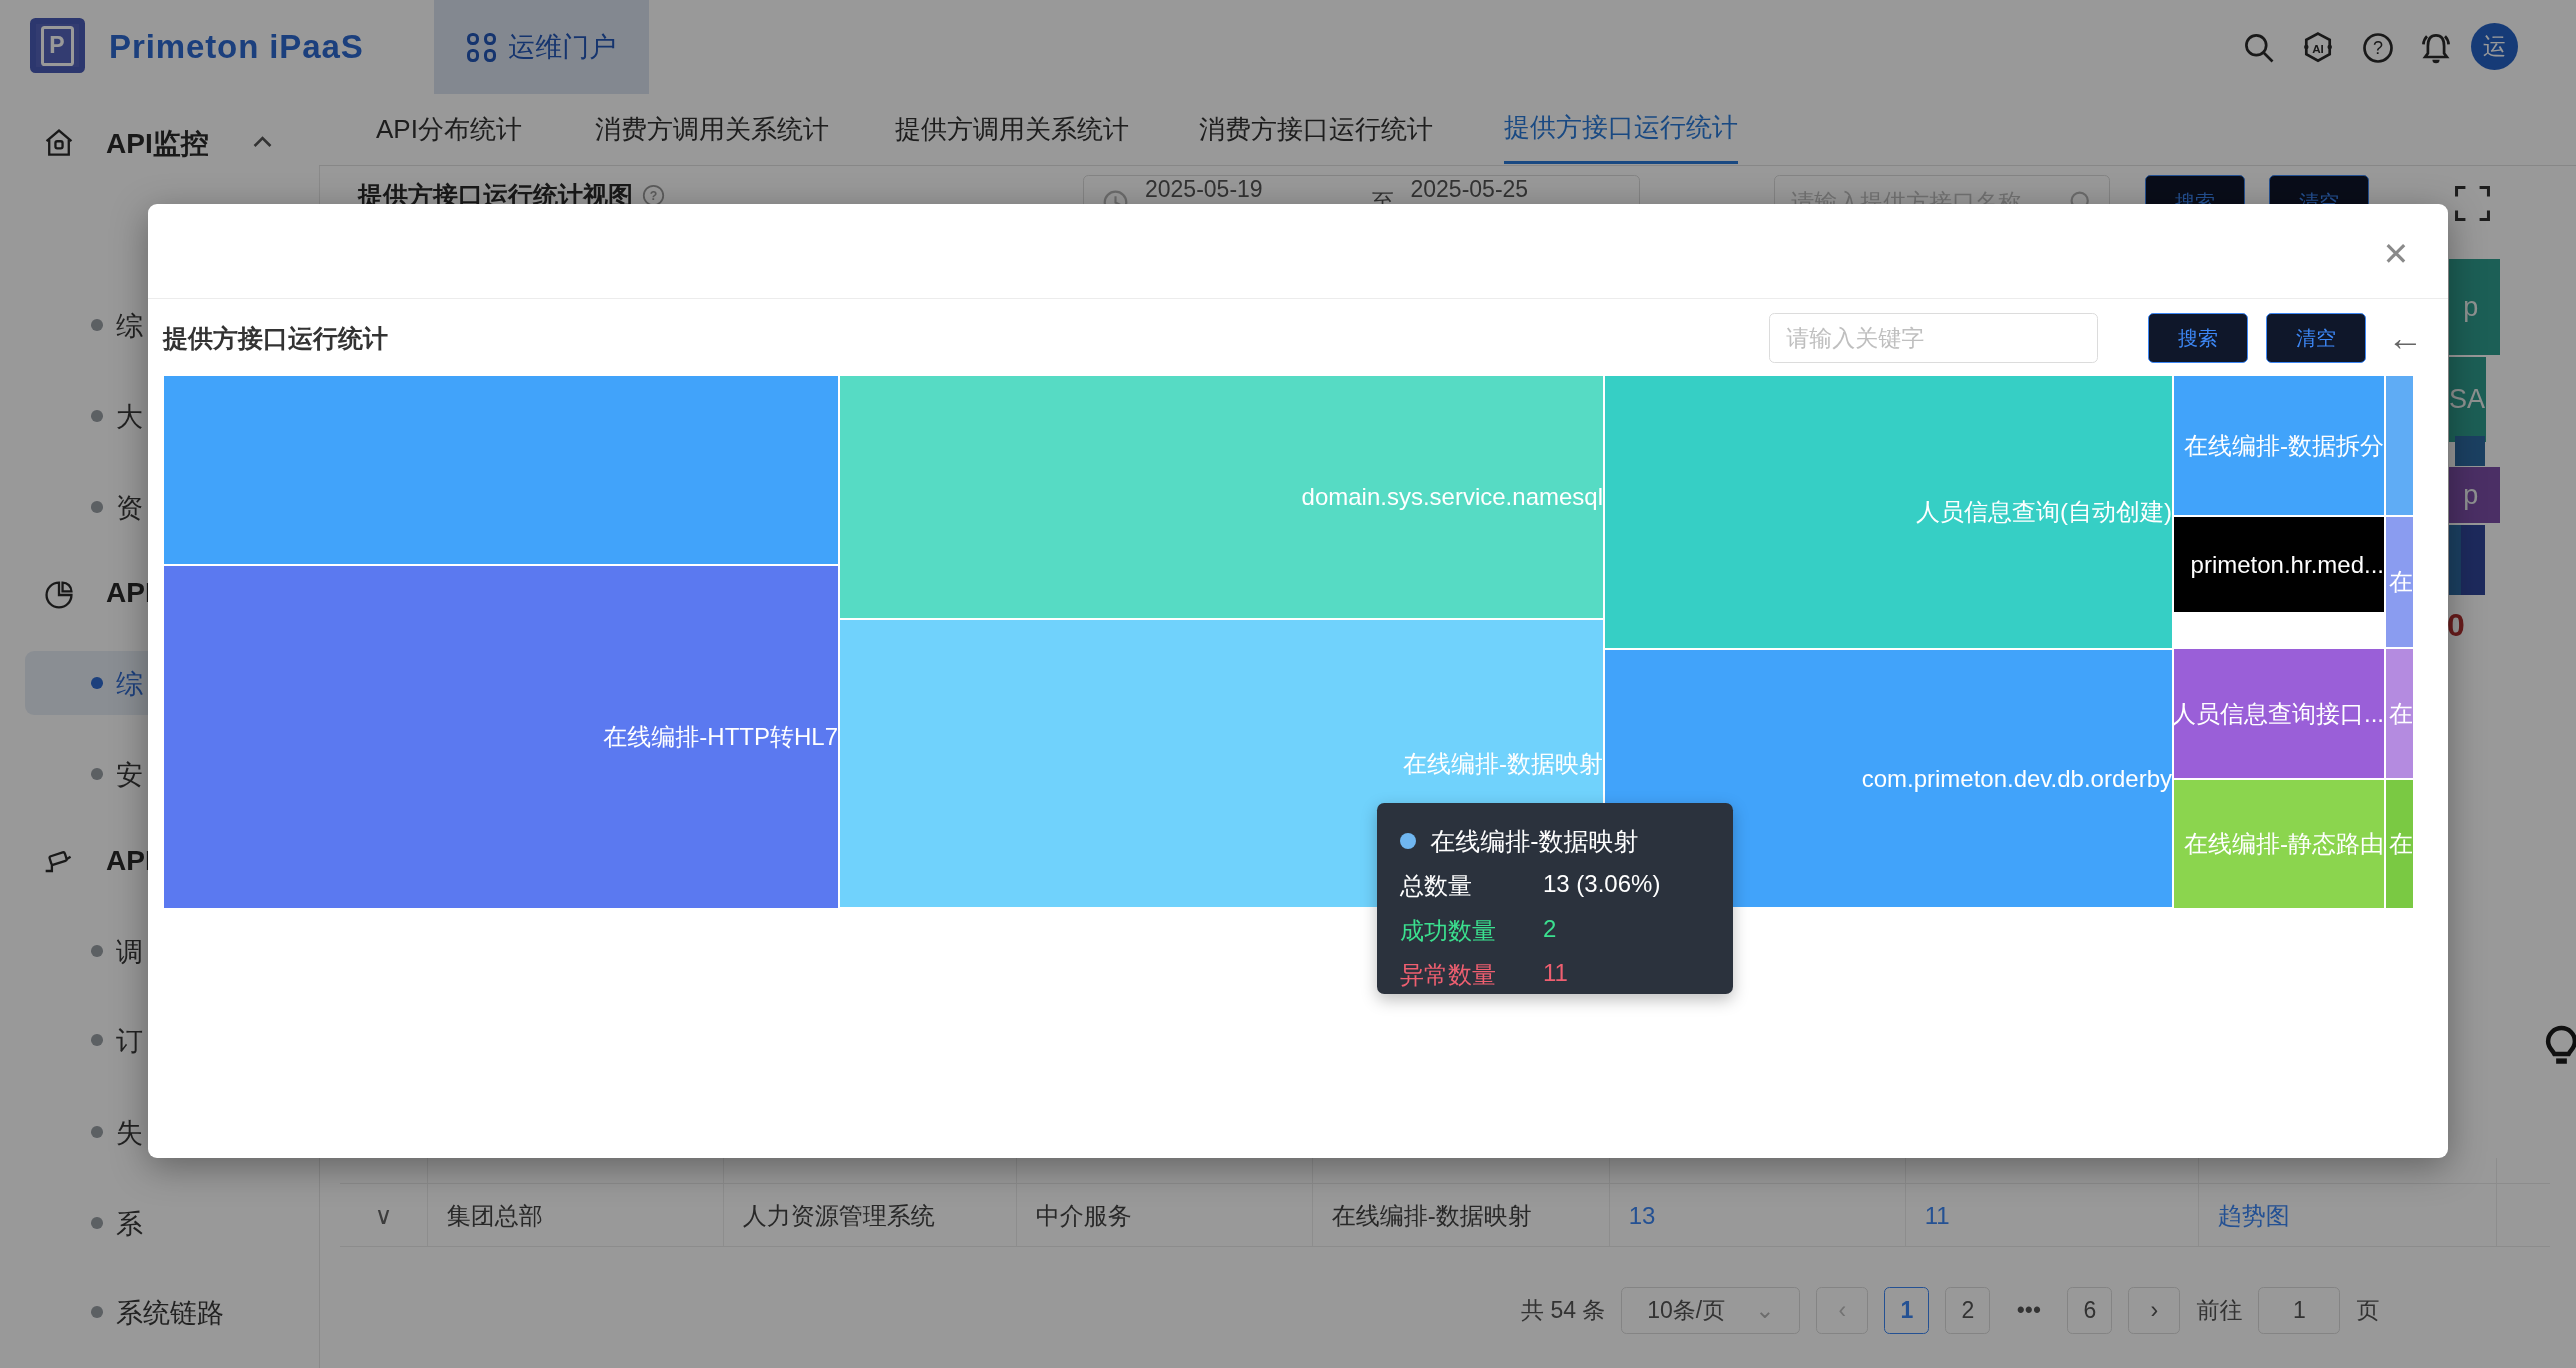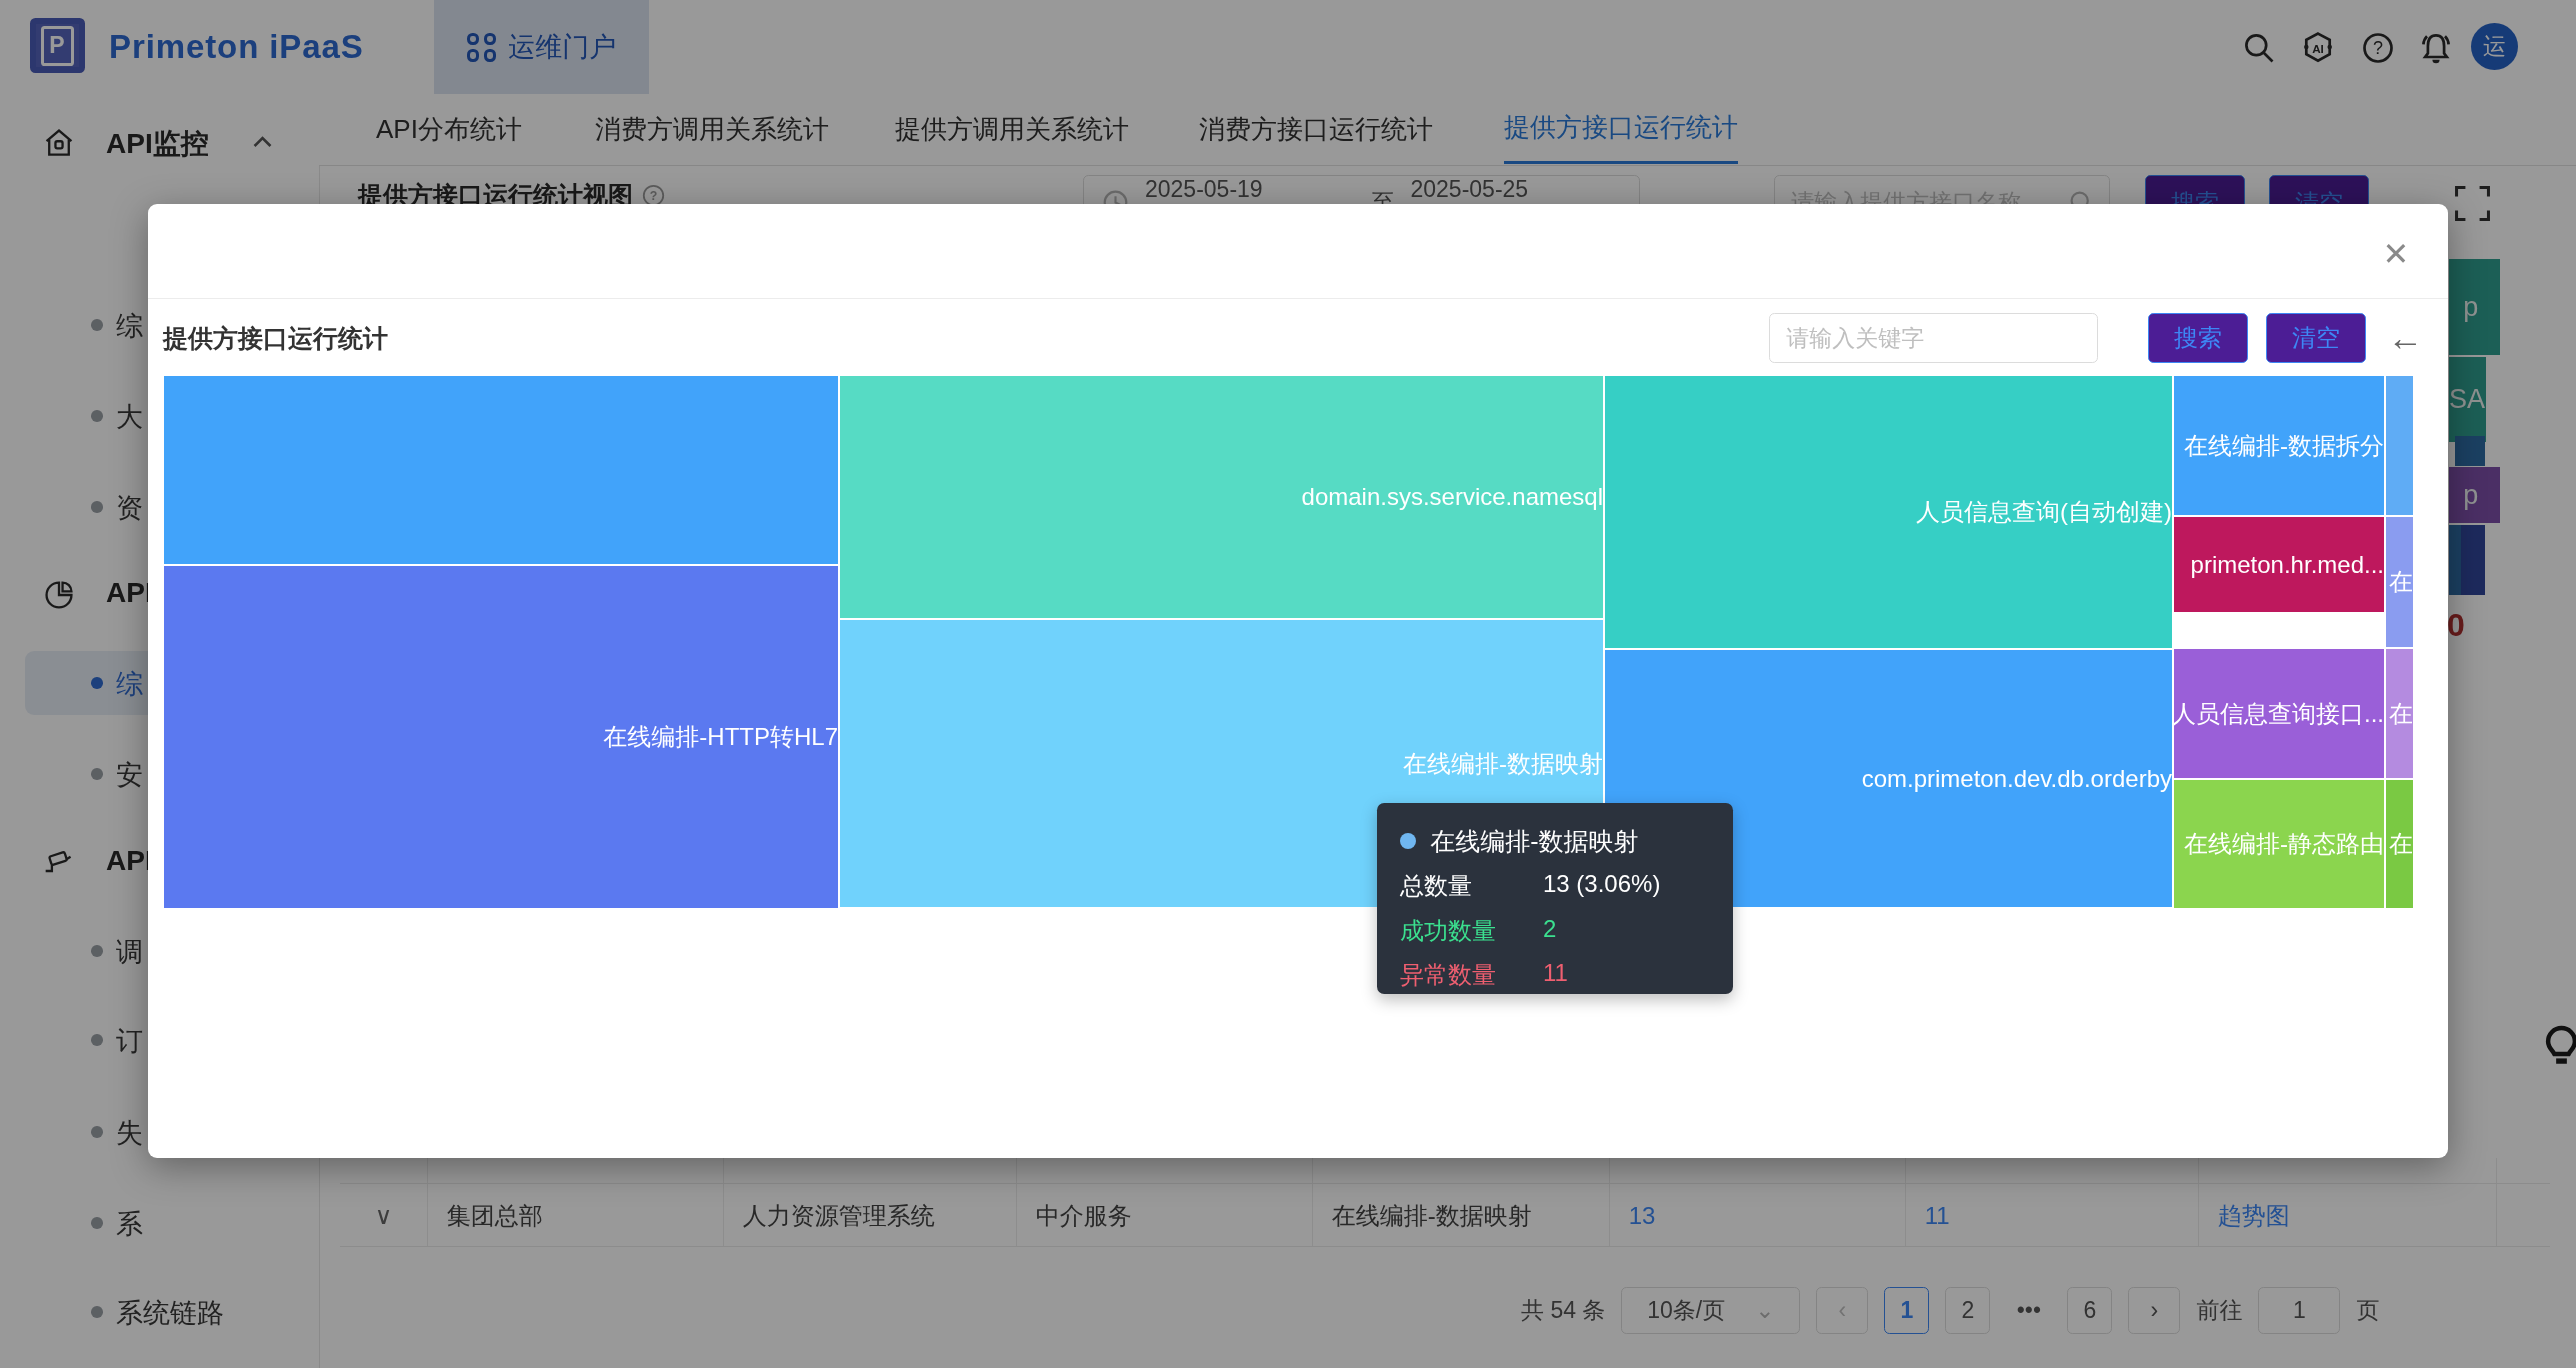--- a/index.html
+++ b/index.html
@@ -39,22 +39,22 @@
   
   .tabbar{left:319px;top:94px;width:2257px;height:71px;background:#fff;border-bottom:0.9px solid #e2e2e2;}
   .tab{position:absolute;top:0;height:70px;display:flex;align-items:center;font-size:26px;color:#333;cursor:pointer;}
   .tab.active{color:#2b7bd9;border-bottom:3.6px solid #2b7bd9;box-sizing:border-box;}
 
   
   .view-title{left:358px;top:179px;font-size:25px;font-weight:bold;color:#2b2b2b;gap:9px;}
   .box{border:0.9px solid #dcdcdc;border-radius:5.4px;background:#fff;box-sizing:border-box;}
   .datebox{left:1083px;top:175px;width:557px;height:55px;gap:16px;padding:0 18px;font-size:23px;color:#555;}
   .searchbox{left:1774px;top:175px;width:336px;height:55px;padding:0 14.3px;box-sizing:border-box;}
-  .btn{height:55px;width:100px;border:1.8px solid #3d87f5;border-radius:5.4px;background:#4c1d95;color:#3d87f5;
-       font-size:24px;display:flex;align-items:center;justify-content:center;cursor:pointer;box-sizing:border-box;}
+  .btn{height:55px;width:100px;border:1.8px solid #3d87f5;border-radius:5.4px;background:#0f172a;color:#3d87f5;
+       font-size:20px;display:flex;align-items:center;justify-content:center;cursor:pointer;box-sizing:border-box;}
   .ghost-input{border:none;outline:none;font-size:23px;color:#333;background:transparent;width:100%;
                font-family:inherit;}
   .ghost-input::placeholder{color:#bfbfbf;}
   .cellv{position:absolute;top:0;width:0.9px;height:100%;background:#ececec;}
   .trow{left:340px;top:1183px;width:2210px;height:64px;border-top:0.9px solid #e9e9e9;border-bottom:0.9px solid #e9e9e9;box-sizing:border-box;}
   .tcell{position:absolute;top:0;height:64px;display:flex;align-items:center;font-size:24px;color:#444;padding-left:19.7px;box-sizing:border-box;}
   .tlink{color:#3d87f5;cursor:pointer;}
   .pgwrap{left:1521px;top:1286px;width:1029px;height:48px;gap:16px;font-size:23px;color:#555;}
   .pgbox{height:47px;border:0.9px solid #dcdcdc;border-radius:5.4px;display:flex;align-items:center;justify-content:center;
          font-size:23px;color:#555;background:#fff;box-sizing:border-box;cursor:pointer;}
@@ -371,21 +371,21 @@
         </div>
       <div class="tm-block" style="left: 1441px; top: 0px; width: 569px; height: 274px; background-color: rgb(54, 207, 197);">
         <span>人员信息查询(自动创建)</span>
         </div>
       <div class="tm-block" style="left: 1441px; top: 274px; width: 569px; height: 259px; background-color: rgb(65, 163, 250);">
         <span>com.primeton.dev.db.orderby</span>
         </div>
       <div class="tm-block" style="left: 2010px; top: 0px; width: 212px; height: 141px; background-color: rgb(65, 163, 250);">
         <span>在线编排-数据拆分</span>
         </div>
-      <div class="tm-block" style="left: 2010px; top: 141px; width: 212px; height: 97px; background-color: #be185d;">
+      <div class="tm-block" style="left: 2010px; top: 141px; width: 212px; height: 97px; background-color: #000000;">
         <span>primeton.hr.med...</span>
         </div>
       <div class="tm-block" style="left: 2010px; top: 273px; width: 212px; height: 131px; background-color: rgb(154, 95, 216);">
         <span>人员信息查询接口...</span>
         </div>
       <div class="tm-block" style="left: 2010px; top: 404px; width: 212px; height: 130px; background-color: rgb(139, 213, 78);">
         <span>在线编排-静态路由</span>
         </div>
       <div class="tm-block" style="left: 2222px; top: 0px; width: 29px; height: 141px; background-color: rgb(95, 172, 245);">
         <span></span>

